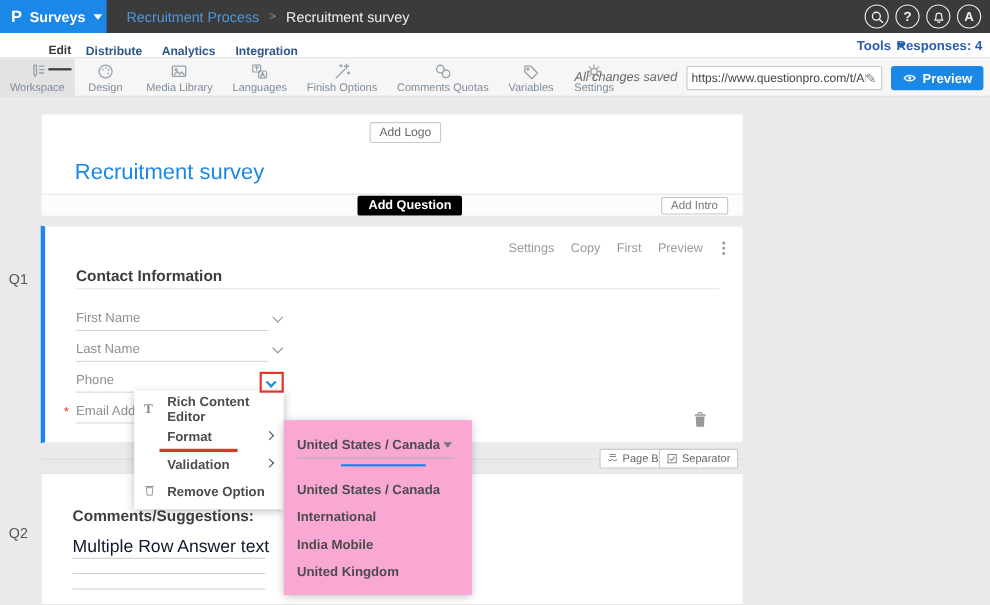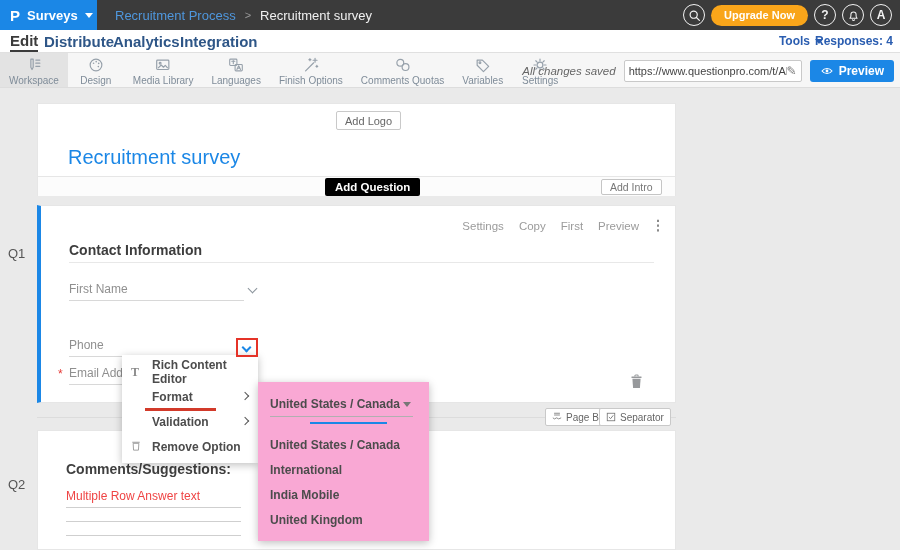--- a/index.html
+++ b/index.html
@@ -16,21 +16,21 @@
   .crumb { position:absolute; left:115px; top:0; height:30px; display:flex; align-items:center; gap:9px; font-size:13px; }
   .crumb-parent { color:#4f97dd; cursor:pointer; }
   .crumb-sep { color:#9a9a9a; font-size:11px; }
   .crumb-current { color:#f0f0f0; }
   .top-right { position:absolute; right:8px; top:0; height:30px; display:flex; align-items:center; gap:6px; }
   .circle-btn { width:22px; height:22px; border:1.4px solid #f2f2f2; border-radius:50%; color:#f2f2f2; display:flex; align-items:center; justify-content:center; font-size:12px; font-weight:700; cursor:pointer; }
   .upgrade { height:21px; padding:0 13px; background:#f9a51a; border:none; border-radius:11px; color:#fff; font-size:11px; font-weight:700; cursor:pointer; font-family:"Liberation Sans",sans-serif; }
 
   
   .tabs { position:absolute; top:30px; left:0; width:900px; height:23px; background:#fff; border-bottom:1px solid #e0e0e0; z-index:29; }
-  .tab { position:absolute; top:0; height:22px; font-size:15px; font-weight:700; color:#2e5687; display:flex; align-items:center; cursor:pointer; }
+  .tab { position:absolute; top:0; height:34px; font-size:11px; font-weight:700; color:#2e5687; display:flex; align-items:center; cursor:pointer;margin-left:34px; }
   .tab.active { color:#3b3b3b; border-bottom:2px solid #3b3b3b; }
   .tab-edit { left:10px; } .tab-distribute { left:44px; } .tab-analytics { left:113px; } .tab-integration { left:180px; }
   .tools { position:absolute; right:77px; top:0; height:22px; display:flex; align-items:center; font-size:12px; font-weight:700; color:#2a5db0; cursor:pointer; }
   .caret-n { width:0; height:0; border-left:4px solid transparent; border-right:4px solid transparent; border-top:5px solid #2a5db0; margin-left:5px; }
   .responses { position:absolute; right:7px; top:0; height:22px; display:flex; align-items:center; font-size:12px; font-weight:700; color:#2a5db0; cursor:pointer; }
 
   
   .toolbar { position:absolute; top:53px; left:0; width:900px; height:35px; background:#f6f6f6; border-bottom:1px solid #ddd; z-index:28; display:flex; align-items:stretch; }
   .tb-item { display:flex; flex-direction:column; align-items:center; justify-content:center; padding:2px 9px 1px; cursor:pointer; min-width:56px; }
   .tb-item.active { background:#e3e3e3; }
@@ -70,21 +70,21 @@
   .frow .chev { position:absolute; left:180px; top:3px; }
   .chev-blue { border-color:#1b87e6; border-width:2px; }
   .trash-q1 { position:absolute; right:32px; top:168px; cursor:pointer; }
 
   .between-line { position:absolute; left:37px; top:329px; width:639px; border-top:1px solid #dcdcdc; }
   .mini-btn { position:absolute; top:320px; height:18px; padding:0 6px; background:#fff; border:1px solid #c9c9c9; border-radius:2px; font-size:10px; color:#666; display:flex; align-items:center; gap:4px; cursor:pointer; font-family:"Liberation Sans",sans-serif; z-index:5; }
   .pagebreak-btn { left:545px; } .separator-btn { left:599px; }
 
   .q2-card { left:37px; top:342px; width:639px; height:120px; }
   .q2-title { position:absolute; left:28px; top:30px; font-size:14px; font-weight:700; color:#3f3f3f; }
-  .q2-ph { position:absolute; left:28px; top:58px; font-size:12px; color:#ef4444; }
+  .q2-ph { position:absolute; left:28px; top:58px; font-size:16px; color:#0f172a; }
   .q2-line { position:absolute; left:28px; width:175px; border-top:1px solid #cfcfcf; }
   .q2-l1 { top:76px; } .q2-l2 { top:90px; } .q2-l3 { top:104px; }
 
   
   .ctx-menu { position:absolute; left:122px; top:355px; width:136px; background:#fff; box-shadow:0 2px 8px rgba(0,0,0,.25); z-index:50; padding:4px 0; }
   .ctx-item { position:relative; height:25px; display:flex; align-items:center; padding-left:30px; font-size:12px; font-weight:600; color:#4c4c4c; cursor:pointer; }
   .ctx-icon { position:absolute; left:9px; top:50%; transform:translateY(-50%); color:#8a8a8a; font-size:12px; font-family:"Liberation Serif",serif; }
   .ctx-chev { position:absolute; right:10px; top:9px; width:6px; height:6px; border-right:1.6px solid #555; border-bottom:1.6px solid #555; transform:rotate(-45deg); }
   .anno-underline { position:absolute; left:23px; bottom:-2px; width:71px; height:3px; background:#d23a2a; z-index:60; }
   .anno-box { position:absolute; left:236px; top:338px; width:22px; height:19px; border:2px solid #e53328; z-index:60; }
@@ -114,21 +114,20 @@
       <span class="crumb-sep">&gt;</span>
       <span class="crumb-current">Recruitment survey</span>
     </div>
     <div class="top-right">
       <span class="circle-btn">
         <svg width="13" height="13" viewBox="0 0 16 16">
             <circle cx="7" cy="7" r="4.4" fill="none" stroke="#f2f2f2" stroke-width="1.5"></circle>
             <line x1="10.4" y1="10.4" x2="14" y2="14" stroke="#f2f2f2" stroke-width="1.5" stroke-linecap="round"></line>
           </svg>
       </span>
-      <button class="upgrade">Upgrade Now</button>
       <span class="circle-btn">?</span>
       <span class="circle-btn">
         <svg width="13" height="13" viewBox="0 0 16 16">
             <path d="M3.5 11.5h9c-.9-.9-1.3-1.8-1.3-3.2V6.8a3.2 3.2 0 1 0-6.4 0v1.5c0 1.4-.4 2.3-1.3 3.2z" fill="none" stroke="#f2f2f2" stroke-width="1.3" stroke-linejoin="round"></path>
             <path d="M6.7 13.2a1.4 1.4 0 0 0 2.6 0" fill="none" stroke="#f2f2f2" stroke-width="1.3" stroke-linecap="round"></path>
           </svg>
       </span>
       <span class="circle-btn">A</span>
     </div>
   </header>
@@ -246,20 +245,25 @@
       </div>
       <span class="kebab">⋮</span>
       <div class="q1-title">Contact Information</div>
       <div class="q1-title-line"></div>
 
       <div class="frow" style="top:76px">
         <span class="flabel">First Name</span>
         <span class="fline"></span>
         <span class="chev"></span>
       </div>
+      <div class="frow" style="top:104px">
+        <span class="flabel">Last Name</span>
+        <span class="fline"></span>
+        <span class="chev"></span>
+      </div>
       <div class="frow" style="top:132px">
         <span class="flabel">Phone</span>
         <span class="fline"></span>
       </div>
       <div class="frow" style="top:160px">
         <span class="req">*</span>
         <span class="flabel">Email Address</span>
         <span class="fline"></span>
       </div>
 

